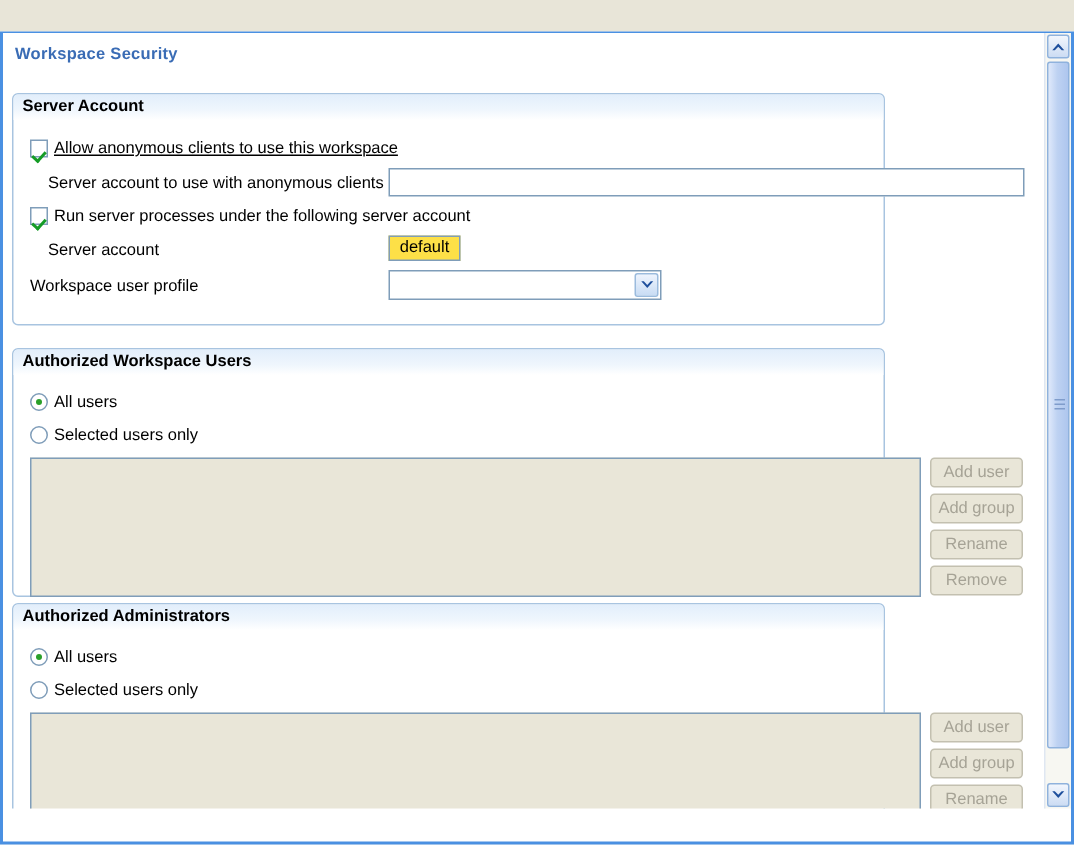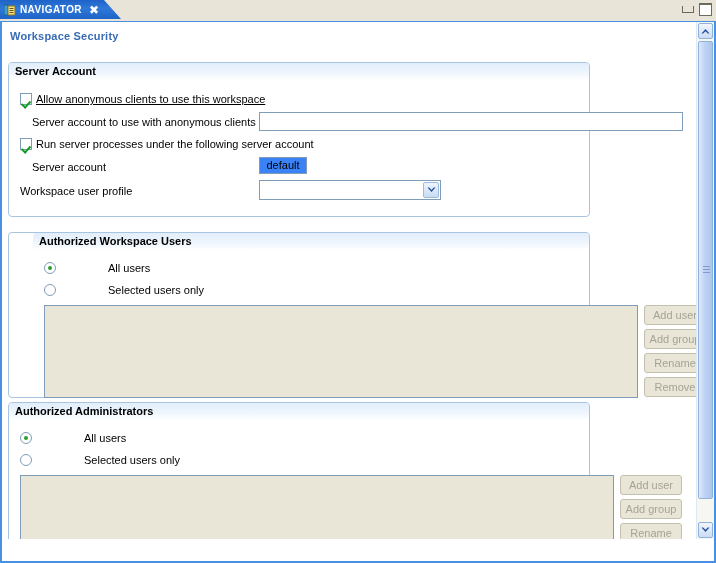--- a/index.html
+++ b/index.html
@@ -76,41 +76,41 @@
     width:12px;height:12px;box-sizing:border-box;background:#fff;
     border:1px solid #7f9db9;position:relative;flex:0 0 auto;margin-right:4px;
   }
   .chk-box.on:after{
     content:"";position:absolute;left:2px;top:5px;width:4px;height:7px;
     border:solid #159c26;border-width:0 2px 2px 0;
     transform:rotate(42deg);
   }
   .chk-label{font-size:11px;white-space:nowrap;}
 
-  .radio{position:absolute;display:flex;align-items:center;gap:48px;}
+  .radio{position:absolute;display:flex;align-items:center;}
   .radio-box{
     width:12px;height:12px;box-sizing:border-box;border-radius:50%;
     background:#fff;border:1px solid #7f9db9;position:relative;flex:0 0 auto;margin-right:4px;
   }
   .radio-box.on:after{
     content:"";position:absolute;left:3px;top:3px;width:4px;height:4px;border-radius:50%;
     background:#2aa02a;
   }
   .radio-label{font-size:11px;white-space:nowrap;}
 
   .lbl{position:absolute;font-size:11px;white-space:nowrap;}
 
   .txtinput{
     position:absolute;box-sizing:border-box;background:#fff;
     border:1px solid #7f9db9;font-size:11px;padding:1px 3px;
     font-family:"Liberation Sans",sans-serif;color:#000;outline:none;
   }
 
   .minibox{
-    position:absolute;box-sizing:border-box;background:#3b82f6;
+    position:absolute;box-sizing:border-box;background:#fde047;
     border:1px solid #7f9db9;font-size:11px;text-align:center;
     line-height:14px;
   }
 
   .combo{
     position:absolute;box-sizing:border-box;background:#fff;
     border:1px solid #7f9db9;
   }
   .combo-arrow{
     position:absolute;right:1px;top:1px;width:16px;bottom:1px;
@@ -165,41 +165,20 @@
     border:1px solid #9a9a8c;border-bottom:none;background:#e8e5d8;
     box-sizing:border-box;white-space:nowrap;
   }
   .ftab.active{background:#fff;height:19px;line-height:19px;border-color:#7a7a6c;}
 </style>
 </head>
 <body>
 
 <div class="app">
 
-  <div class="topbar">
-
-    <div class="viewtab">
-      <span class="viewtab-icon">
-        <svg width="12" height="12" viewBox="0 0 12 12">
-          <rect x="0" y="1" width="4" height="10" fill="#3aa0d8" stroke="#1b5f8c" stroke-width="1"></rect>
-          <rect x="4" y="2" width="7" height="9" fill="#f2e089" stroke="#8a7326" stroke-width="1"></rect>
-          <rect x="5.5" y="4" width="4" height="1" fill="#6b5a1e"></rect>
-          <rect x="5.5" y="6" width="4" height="1" fill="#6b5a1e"></rect>
-          <rect x="5.5" y="8" width="4" height="1" fill="#6b5a1e"></rect>
-        </svg>
-      </span>
-      <span class="viewtab-label">NAVIGATOR</span>
-    </div>
-    <span class="viewtab-close">✖</span>
-
-    <div class="winbtns">
-      <span class="winbtn min"></span>
-      <span class="winbtn max"></span>
-    </div>
-  </div>
 
   <div class="content">
 
     <div class="scrollarea">
 
       <div class="page-title">Workspace Security</div>
 
       <div class="group" style="top:40px;height:155px;">
         <div class="group-head">Server Account</div>
         <div class="group-body">
@@ -225,21 +204,21 @@
             <span class="combo-arrow">
               <svg width="9" height="6" viewBox="0 0 9 6">
                   <path d="M0.5 0.5 L4.5 5 L8.5 0.5 L6.8 0.5 L4.5 3 L2.2 0.5 Z" fill="#1e4f9c"></path>
                 </svg>
             </span>
           </div>
 
         </div>
       </div>
 
-      <div class="group" style="top:210px;height:166px;padding-left:24px;">
+      <div class="group" style="top:210px;height:166px;">
         <div class="group-head">Authorized Workspace Users</div>
         <div class="group-body">
 
           <div class="radio" style="left:11px;top:12px;">
             <span class="radio-box on"></span>
             <span class="radio-label">All users</span>
           </div>
           <div class="radio" style="left:11px;top:34px;">
             <span class="radio-box"></span>
             <span class="radio-label">Selected users only</span>

